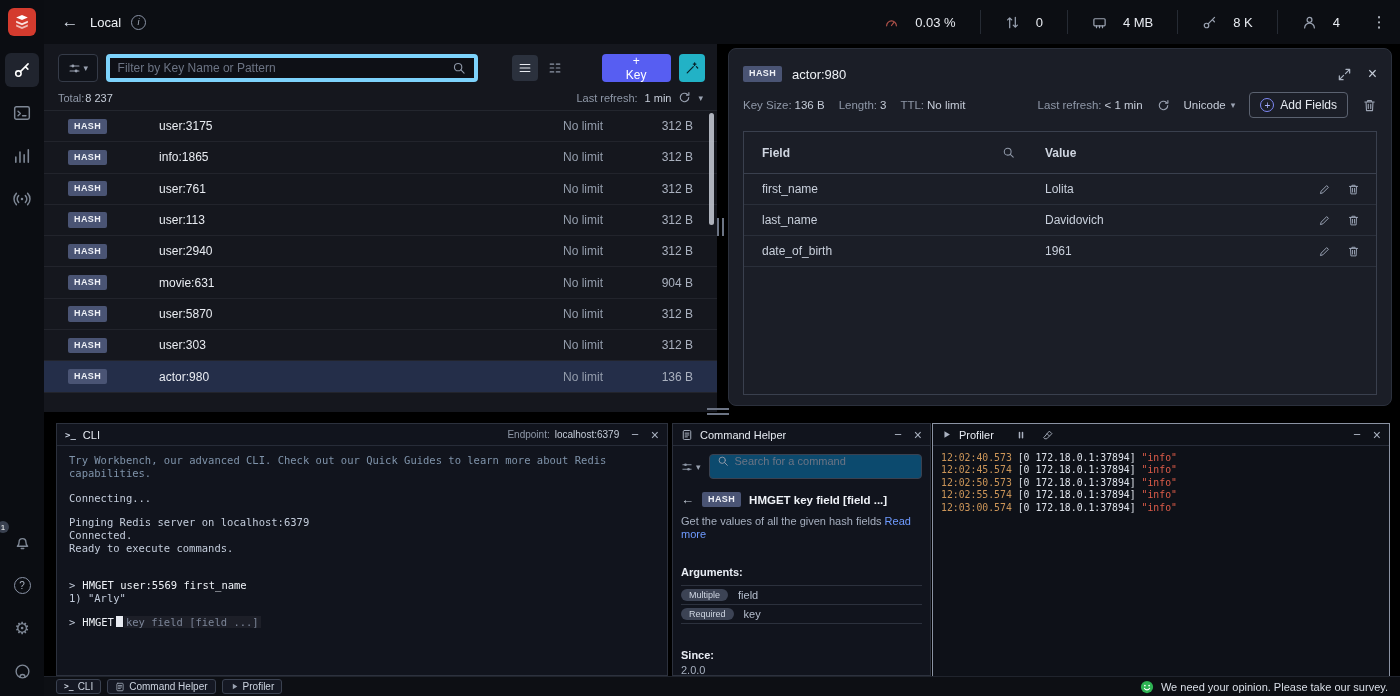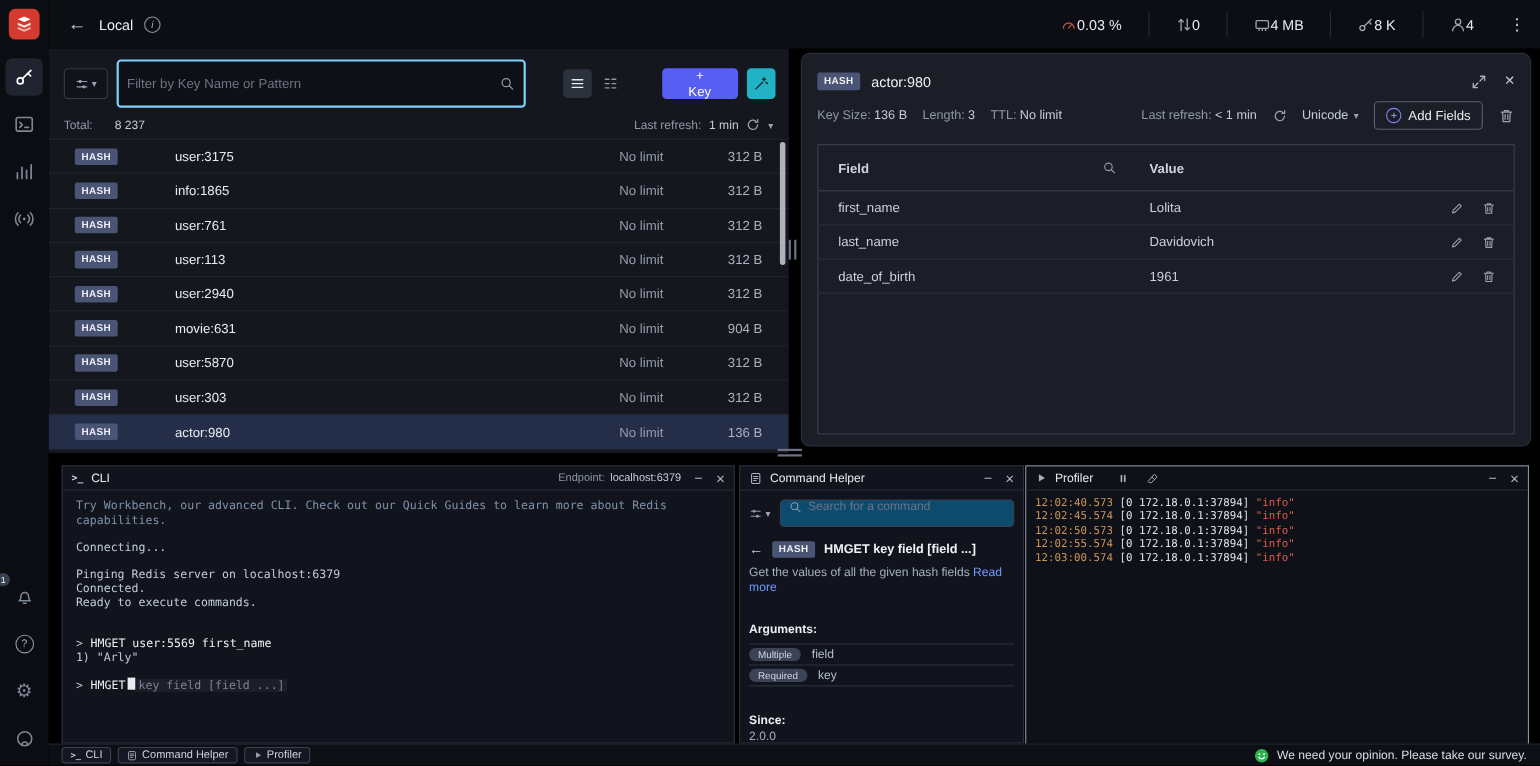--- a/index.html
+++ b/index.html
@@ -6,49 +6,49 @@
 html,body{width:1400px;height:696px;background:#000;font-family:"Liberation Sans",sans-serif;color:#dfe4ee;overflow:hidden}
 .app{position:relative;width:1400px;height:696px}
 svg{display:block}
 
 .topbar{position:absolute;left:44px;top:0;right:0;height:44px;display:flex;align-items:center;padding:0 10px 0 14px;background:#0c0e13;z-index:4}
 .iconbtn{background:none;border:0;color:#aab2c0;cursor:pointer;display:flex;align-items:center;justify-content:center;font-family:inherit}
 .back{font-size:17px;color:#cfd5df;width:24px}
 .dbname{font-size:13px;color:#edf0f5;margin:0 10px 0 8px}
 .info-circ{width:15px;height:15px;border:1px solid #8a93a6;border-radius:50%;font-size:9px;color:#aab2c0;display:flex;align-items:center;justify-content:center;font-style:italic}
 .metrics{margin-left:auto;display:flex;align-items:center;height:100%}
-.metric{display:flex;align-items:center;gap:0;padding:0 24px;height:24px;border-left:1px solid #262b34;font-size:13px;color:#e8ebf1}
+.metric{display:flex;align-items:center;gap:16px;padding:0 24px;height:24px;border-left:1px solid #262b34;font-size:13px;color:#e8ebf1}
 .metric:first-child{border-left:0}
 .metric svg{color:#9aa2b1}
 .metric.cpu svg{color:#b0524a}
 .kebab{font-size:15px;color:#cfd5df;margin-left:4px;width:22px}
 
 .sidenav{position:absolute;left:0;top:0;width:44px;height:696px;background:#0b0d12;display:flex;flex-direction:column;align-items:center;z-index:5}
 .logo{width:44px;height:44px;display:flex;align-items:center;justify-content:center;cursor:pointer}
 .logo-tile{width:28px;height:28px;background:#d43b2e;border-radius:6px;display:flex;align-items:center;justify-content:center}
 .navi{width:34px;height:34px;margin-top:9px;display:flex;align-items:center;justify-content:center;color:#7e8795;border-radius:6px;cursor:pointer}
 .navi.active{color:#fff;background:#20242e}
 .nav-bottom{margin-top:auto;display:flex;flex-direction:column;align-items:center;padding-bottom:8px}
 .bell-wrap{position:relative}
 .badge-count{position:absolute;top:-4px;left:-8px;min-width:12px;height:12px;border-radius:6px;background:#39404f;color:#fff;font-size:8px;display:flex;align-items:center;justify-content:center;padding:0 3px}
 
 .browser{position:absolute;left:44px;top:44px;width:673px;height:368px;background:#15171e;display:flex;flex-direction:column;z-index:1}
 .btoolbar{display:flex;align-items:center;gap:8px;padding:10px 12px 7px 14px}
 .fbtn{height:28px;width:42px;border:1px solid #353b48;border-radius:4px;background:#10131a;display:flex;align-items:center;justify-content:center;gap:3px;color:#9aa2b1;cursor:pointer}
 .chev{font-size:9px;color:#9aa2b1}
-.searchbox{flex:0 0 372px;height:44px;border:2px solid #7dd3fc;border-radius:4px;background:#0e1016;display:flex;align-items:center;padding:0 8px;gap:22px}
+.searchbox{flex:0 0 372px;height:28px;border:4px solid #7dd3fc;border-radius:4px;background:#0e1016;display:flex;align-items:center;padding:0 8px;gap:22px}
 .searchbox input{flex:1;min-width:0;background:transparent;border:0;outline:0;color:#dfe4ee;font-size:12px;font-family:inherit}
 .searchbox input::placeholder{color:#6c7484}
 .searchbox svg{color:#8f98a8;cursor:pointer}
 .toggles{display:flex;gap:4px;margin-left:26px}
 .tbtn{width:26px;height:26px;border-radius:4px;display:flex;align-items:center;justify-content:center;color:#8f98a8;cursor:pointer;background:none;border:0}
 .tbtn.active{background:#2b313d;color:#e8ebf1}
 .keybtn{margin-left:26px;height:28px;padding:0 20px;border:0;border-radius:4px;background:#575ef2;color:#fff;font-size:12px;cursor:pointer;font-family:inherit}
 .wandbtn{width:28px;height:28px;border:0;border-radius:4px;background:#22b2c6;color:#07232b;display:flex;align-items:center;justify-content:center;cursor:pointer}
-.totals{display:flex;align-items:center;padding:2px 14px 6px 14px;font-size:11px;color:#8f98a8;gap:20px}
+.totals{display:flex;align-items:center;padding:2px 14px 6px 14px;font-size:11px;color:#8f98a8;gap:1px}
 .totals .right{margin-left:auto;display:flex;align-items:center;gap:7px}
 .totals .rval{color:#c6cdd9}
 .totals svg{color:#9aa2b1;cursor:pointer}
 .klist{flex:1;position:relative;overflow:hidden;border-top:1px solid #23262e}
 .krow{height:31.3px;display:flex;align-items:center;padding:0 24px;border-bottom:1px solid #22242c;cursor:pointer}
 .krow.sel{background:#242e49}
 .badge{font-size:9px;font-weight:bold;letter-spacing:.4px;background:#4a5474;color:#eef0f6;border-radius:2px;padding:2px 6px;line-height:1.25;white-space:nowrap}
 .kname{margin-left:52px;flex:1;font-size:12px;color:#e9ecf2}
 .kttl{width:60px;margin-right:18px;font-size:12px;color:#949dac}
 .ksize{width:52px;text-align:right;font-size:12px;color:#aab1bf}

